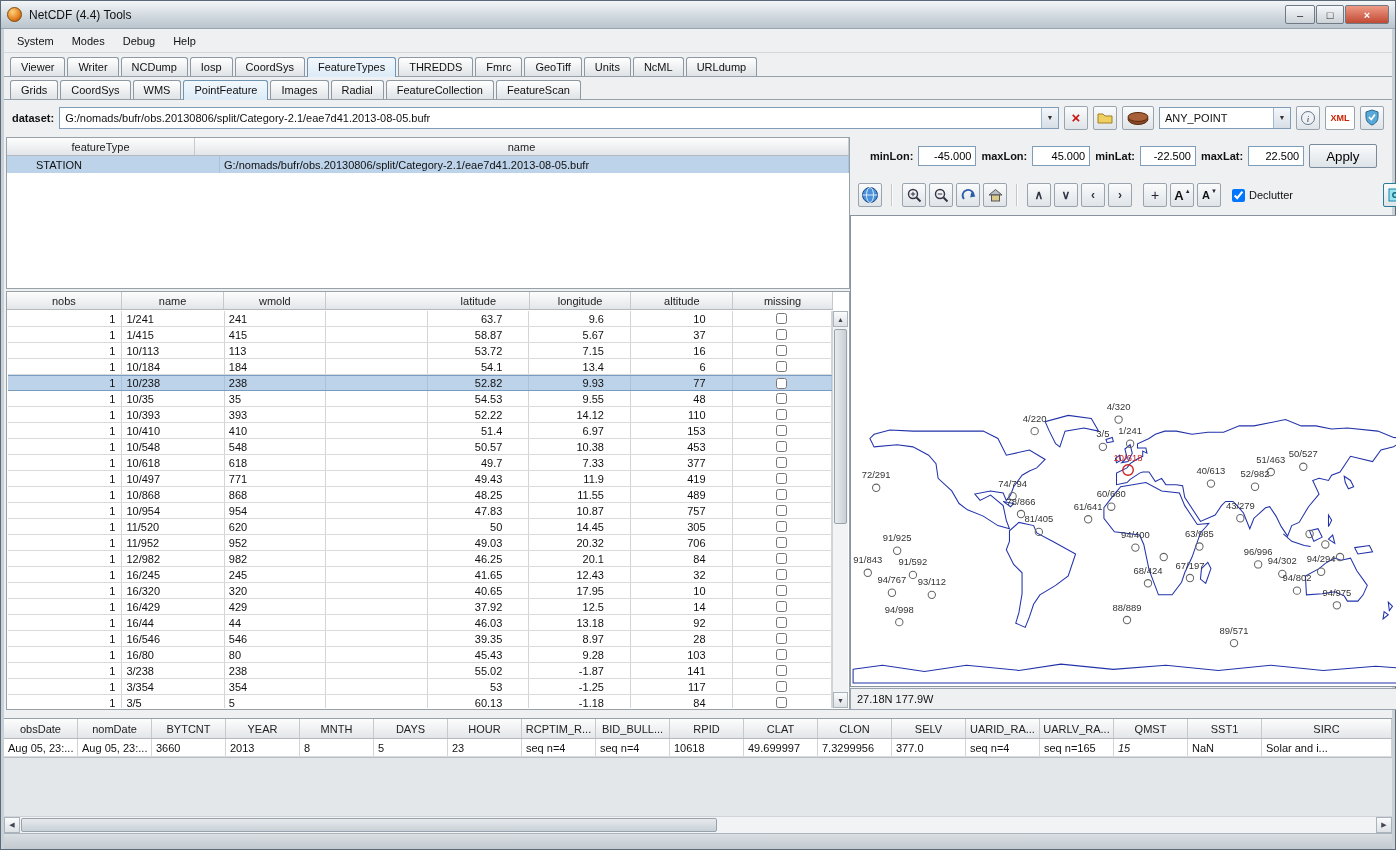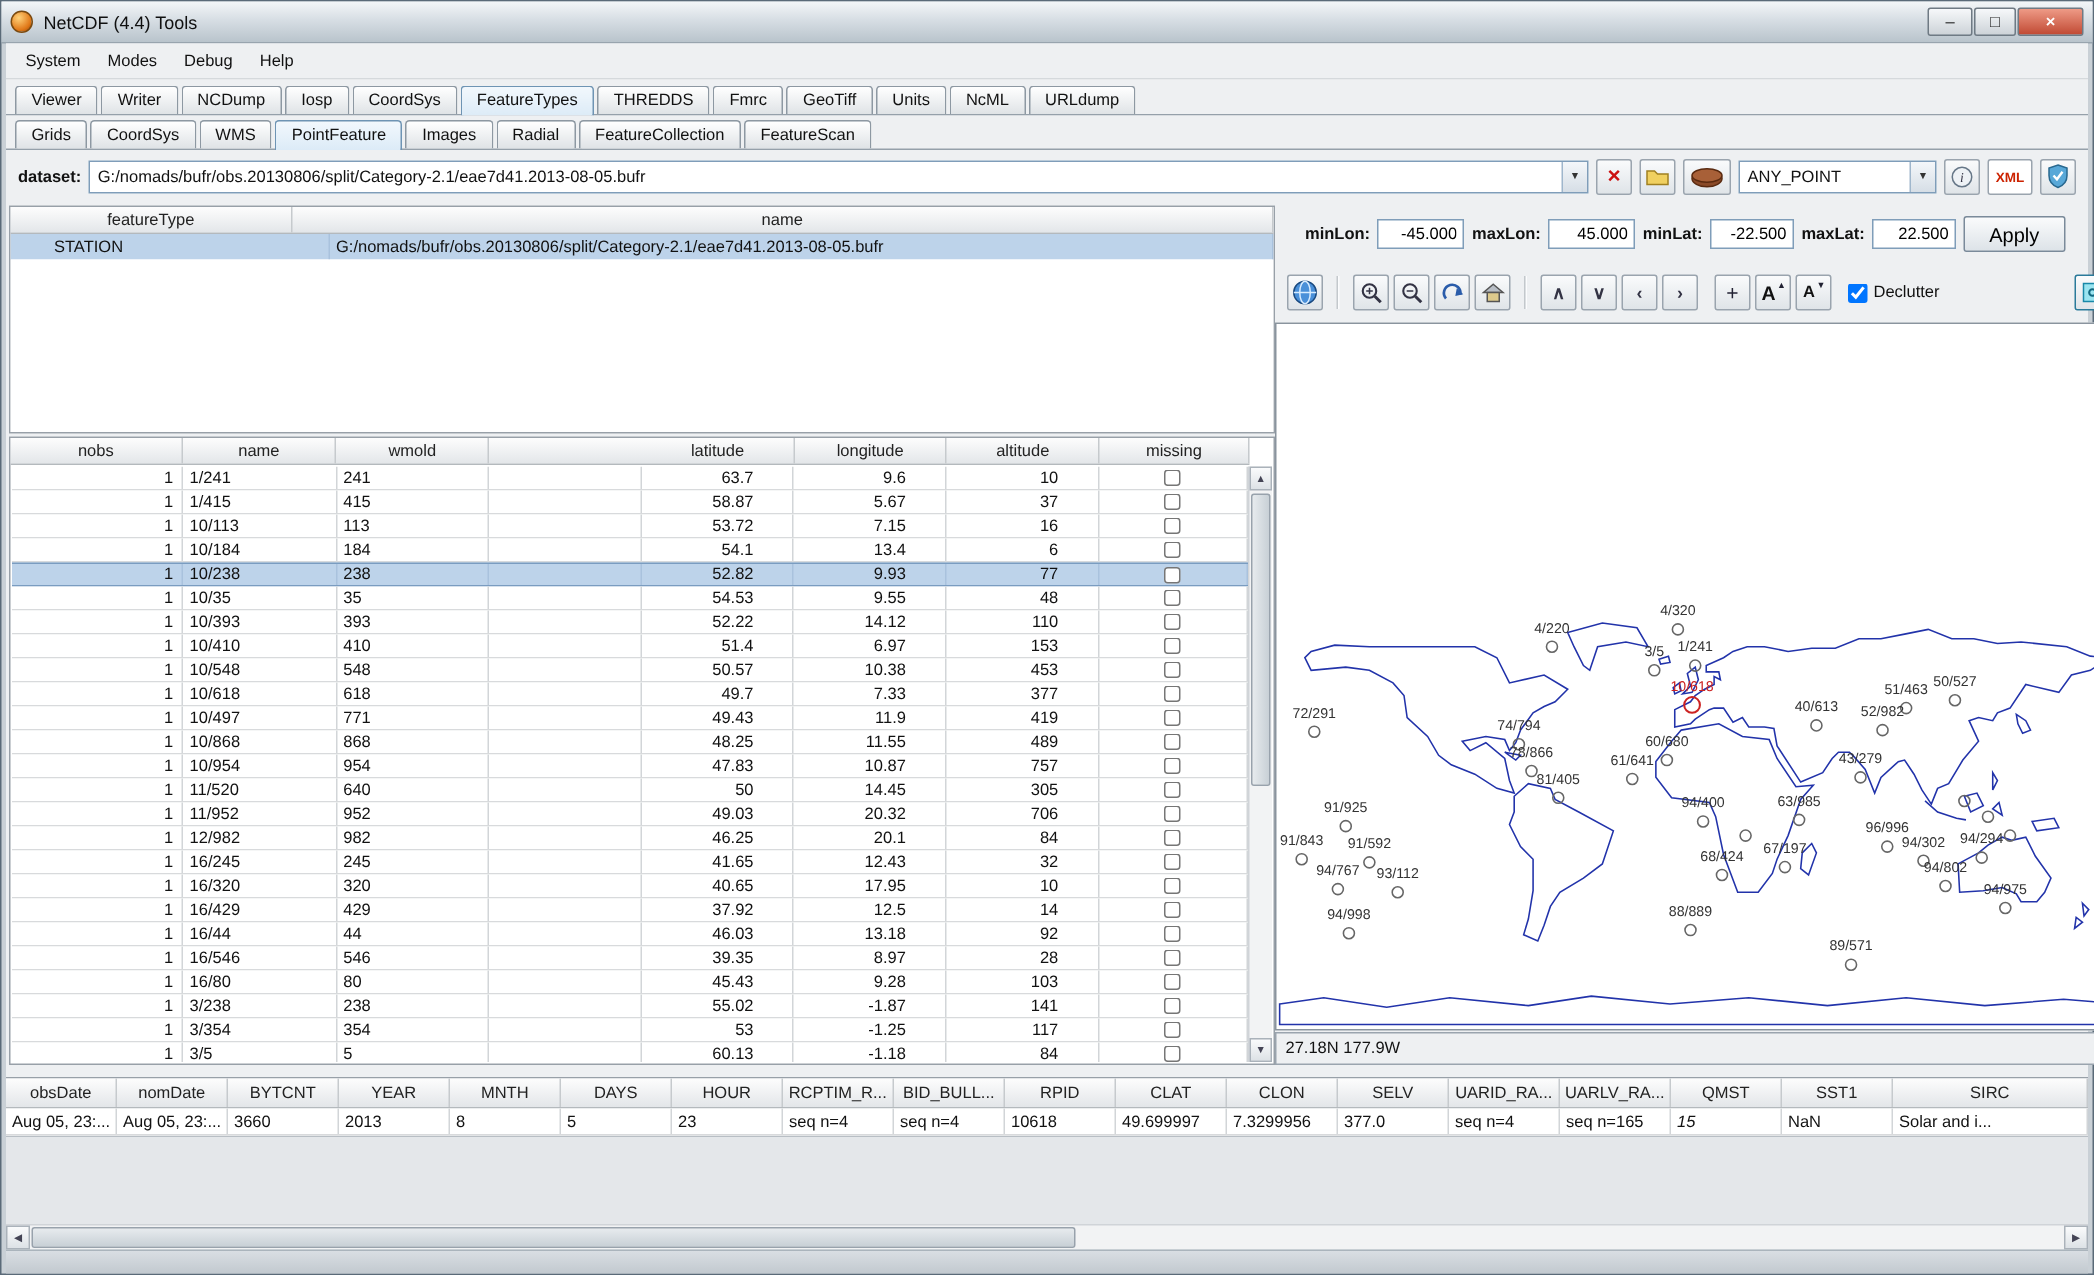--- a/index.html
+++ b/index.html
@@ -424,21 +424,21 @@
                 <div class="td a-right" style="width: 102px;">47.83</div>
                 <div class="td a-right" style="width: 102px;">10.87</div>
                 <div class="td a-right" style="width: 102px;">757</div>
                 <div class="td a-center" style="width: 100px;">
                   <input class="cb" type="checkbox" style="">
                 </div>
               </div>
               <div class="tr">
                 <div class="td a-right-sm" style="width: 115px;">1</div>
                 <div class="td " style="width: 103px;">11/520</div>
-                <div class="td " style="width: 102px;">640</div>
+                <div class="td " style="width: 102px;">620</div>
                 <div class="td " style="width: 102px;"></div>
                 <div class="td a-right" style="width: 102px;">50</div>
                 <div class="td a-right" style="width: 102px;">14.45</div>
                 <div class="td a-right" style="width: 102px;">305</div>
                 <div class="td a-center" style="width: 100px;">
                   <input class="cb" type="checkbox" style="">
                 </div>
               </div>
               <div class="tr">
                 <div class="td a-right-sm" style="width: 115px;">1</div>

